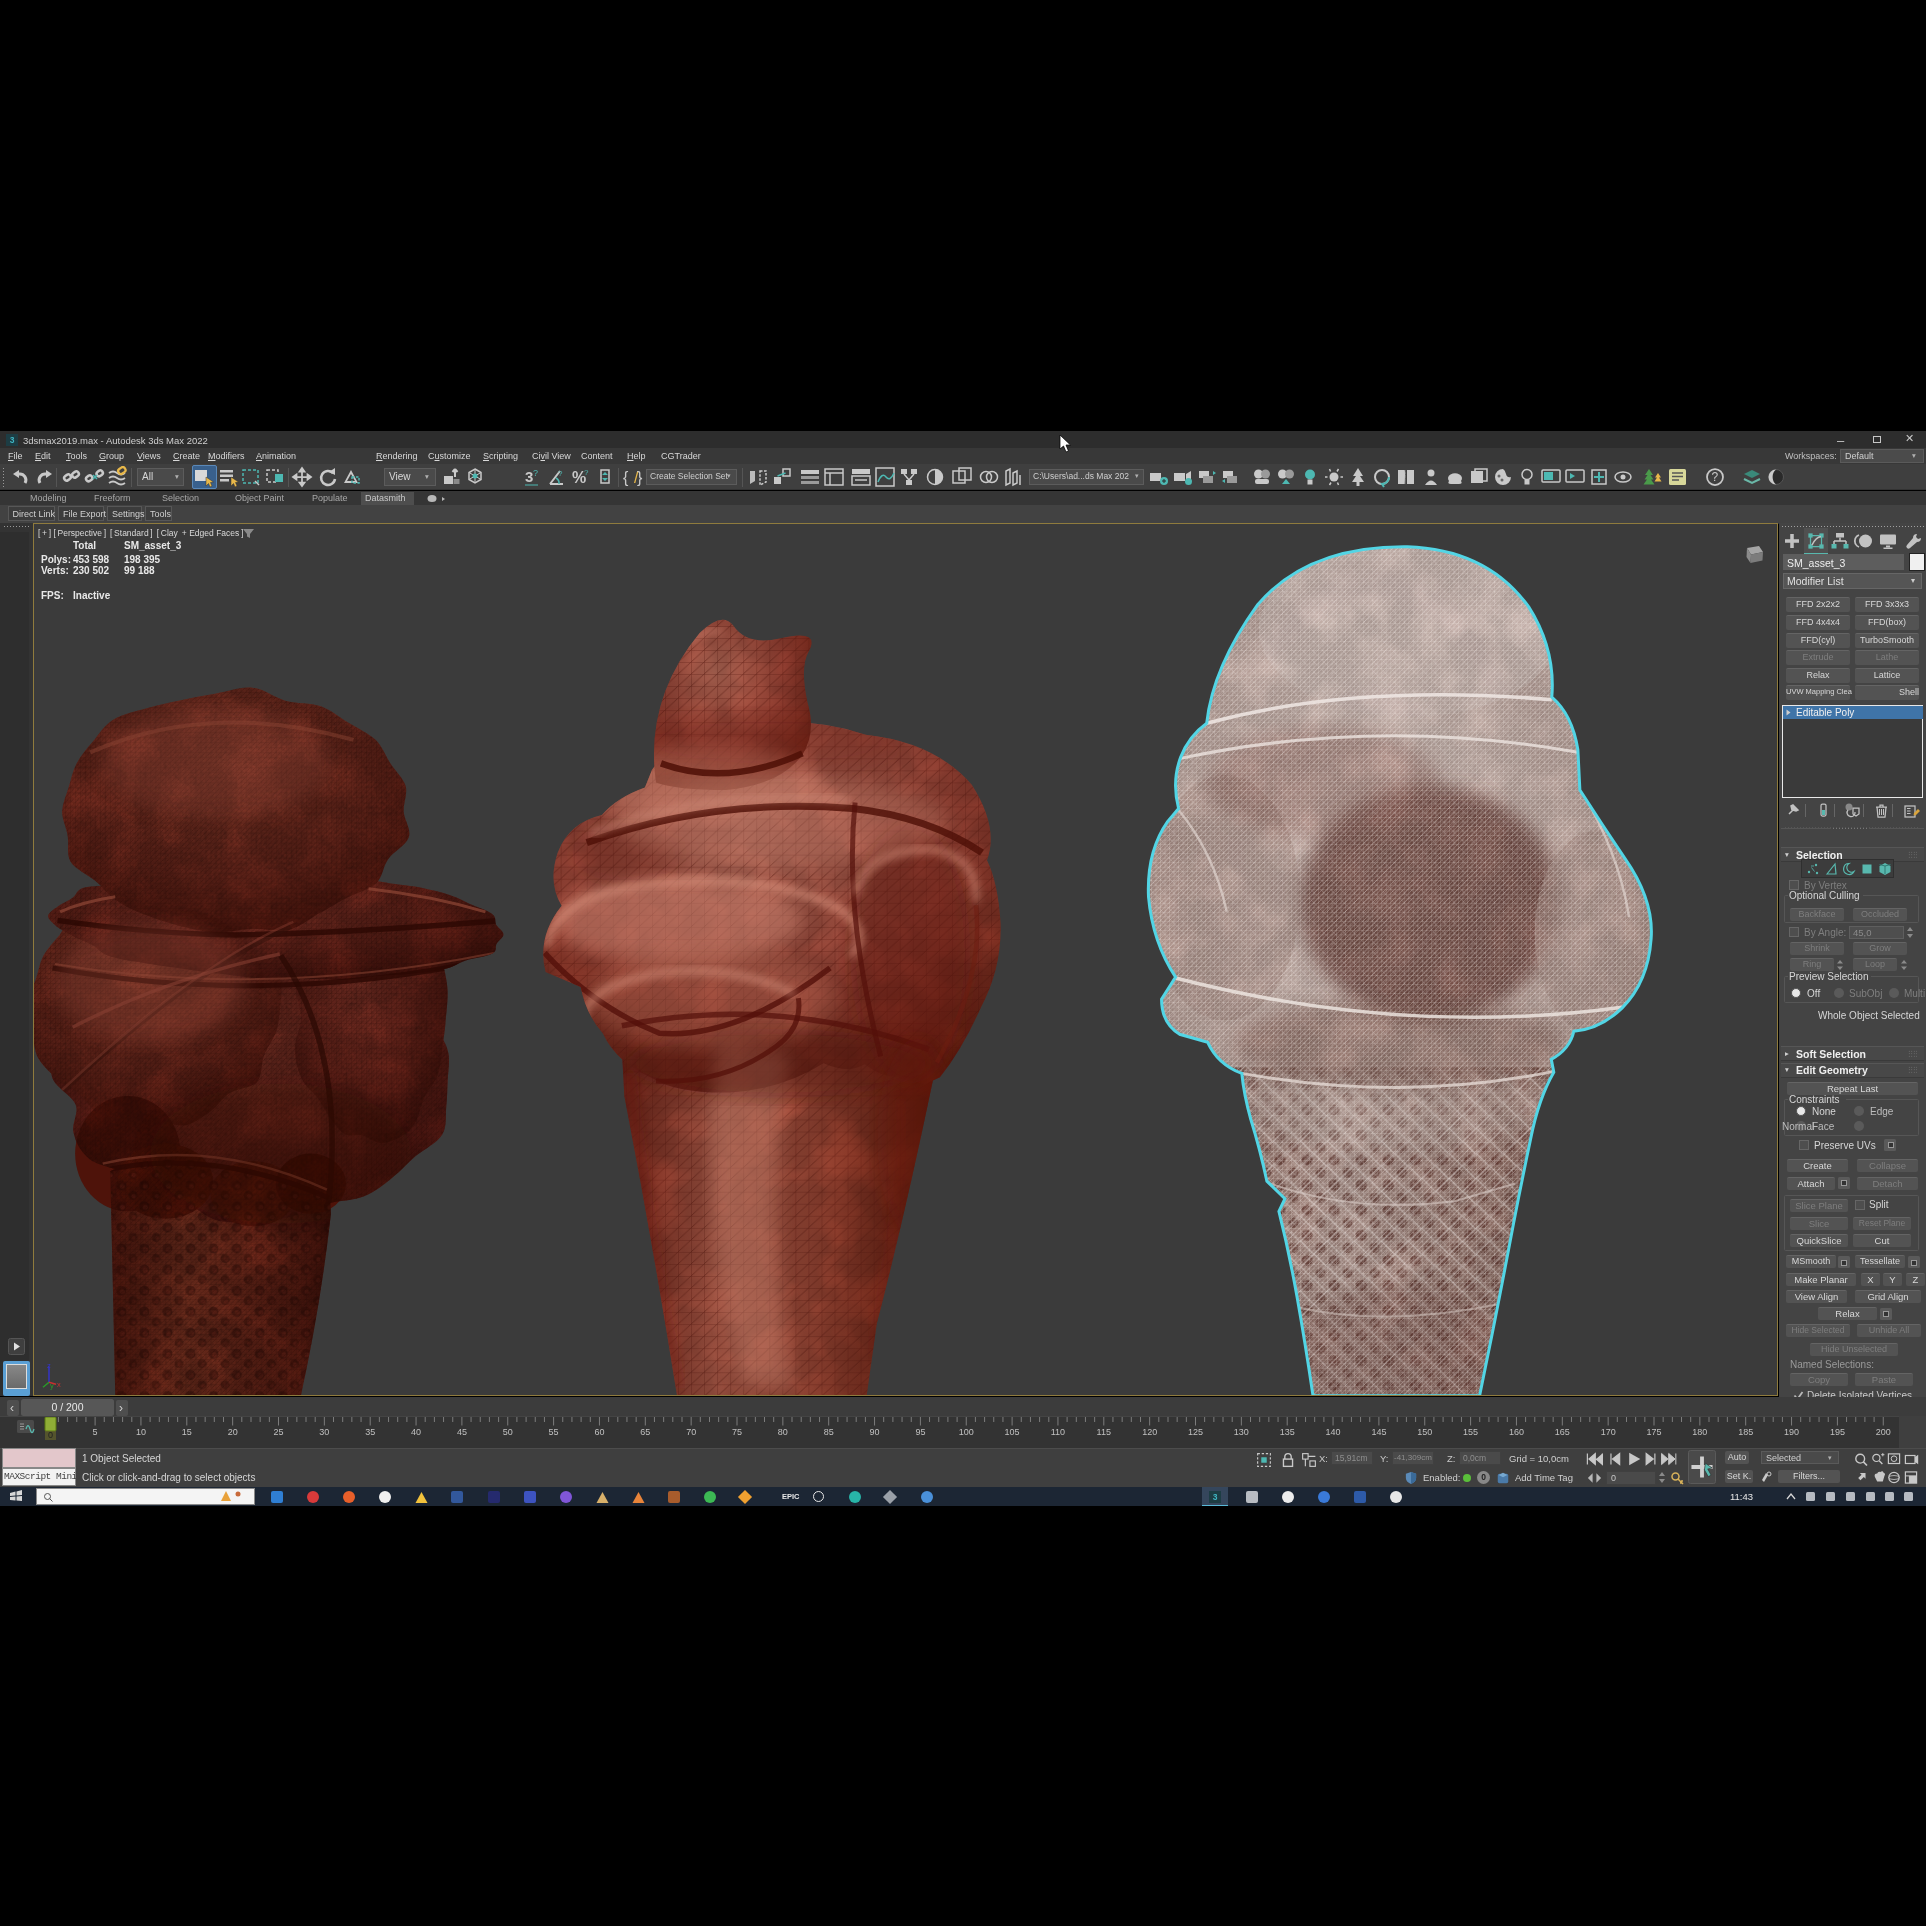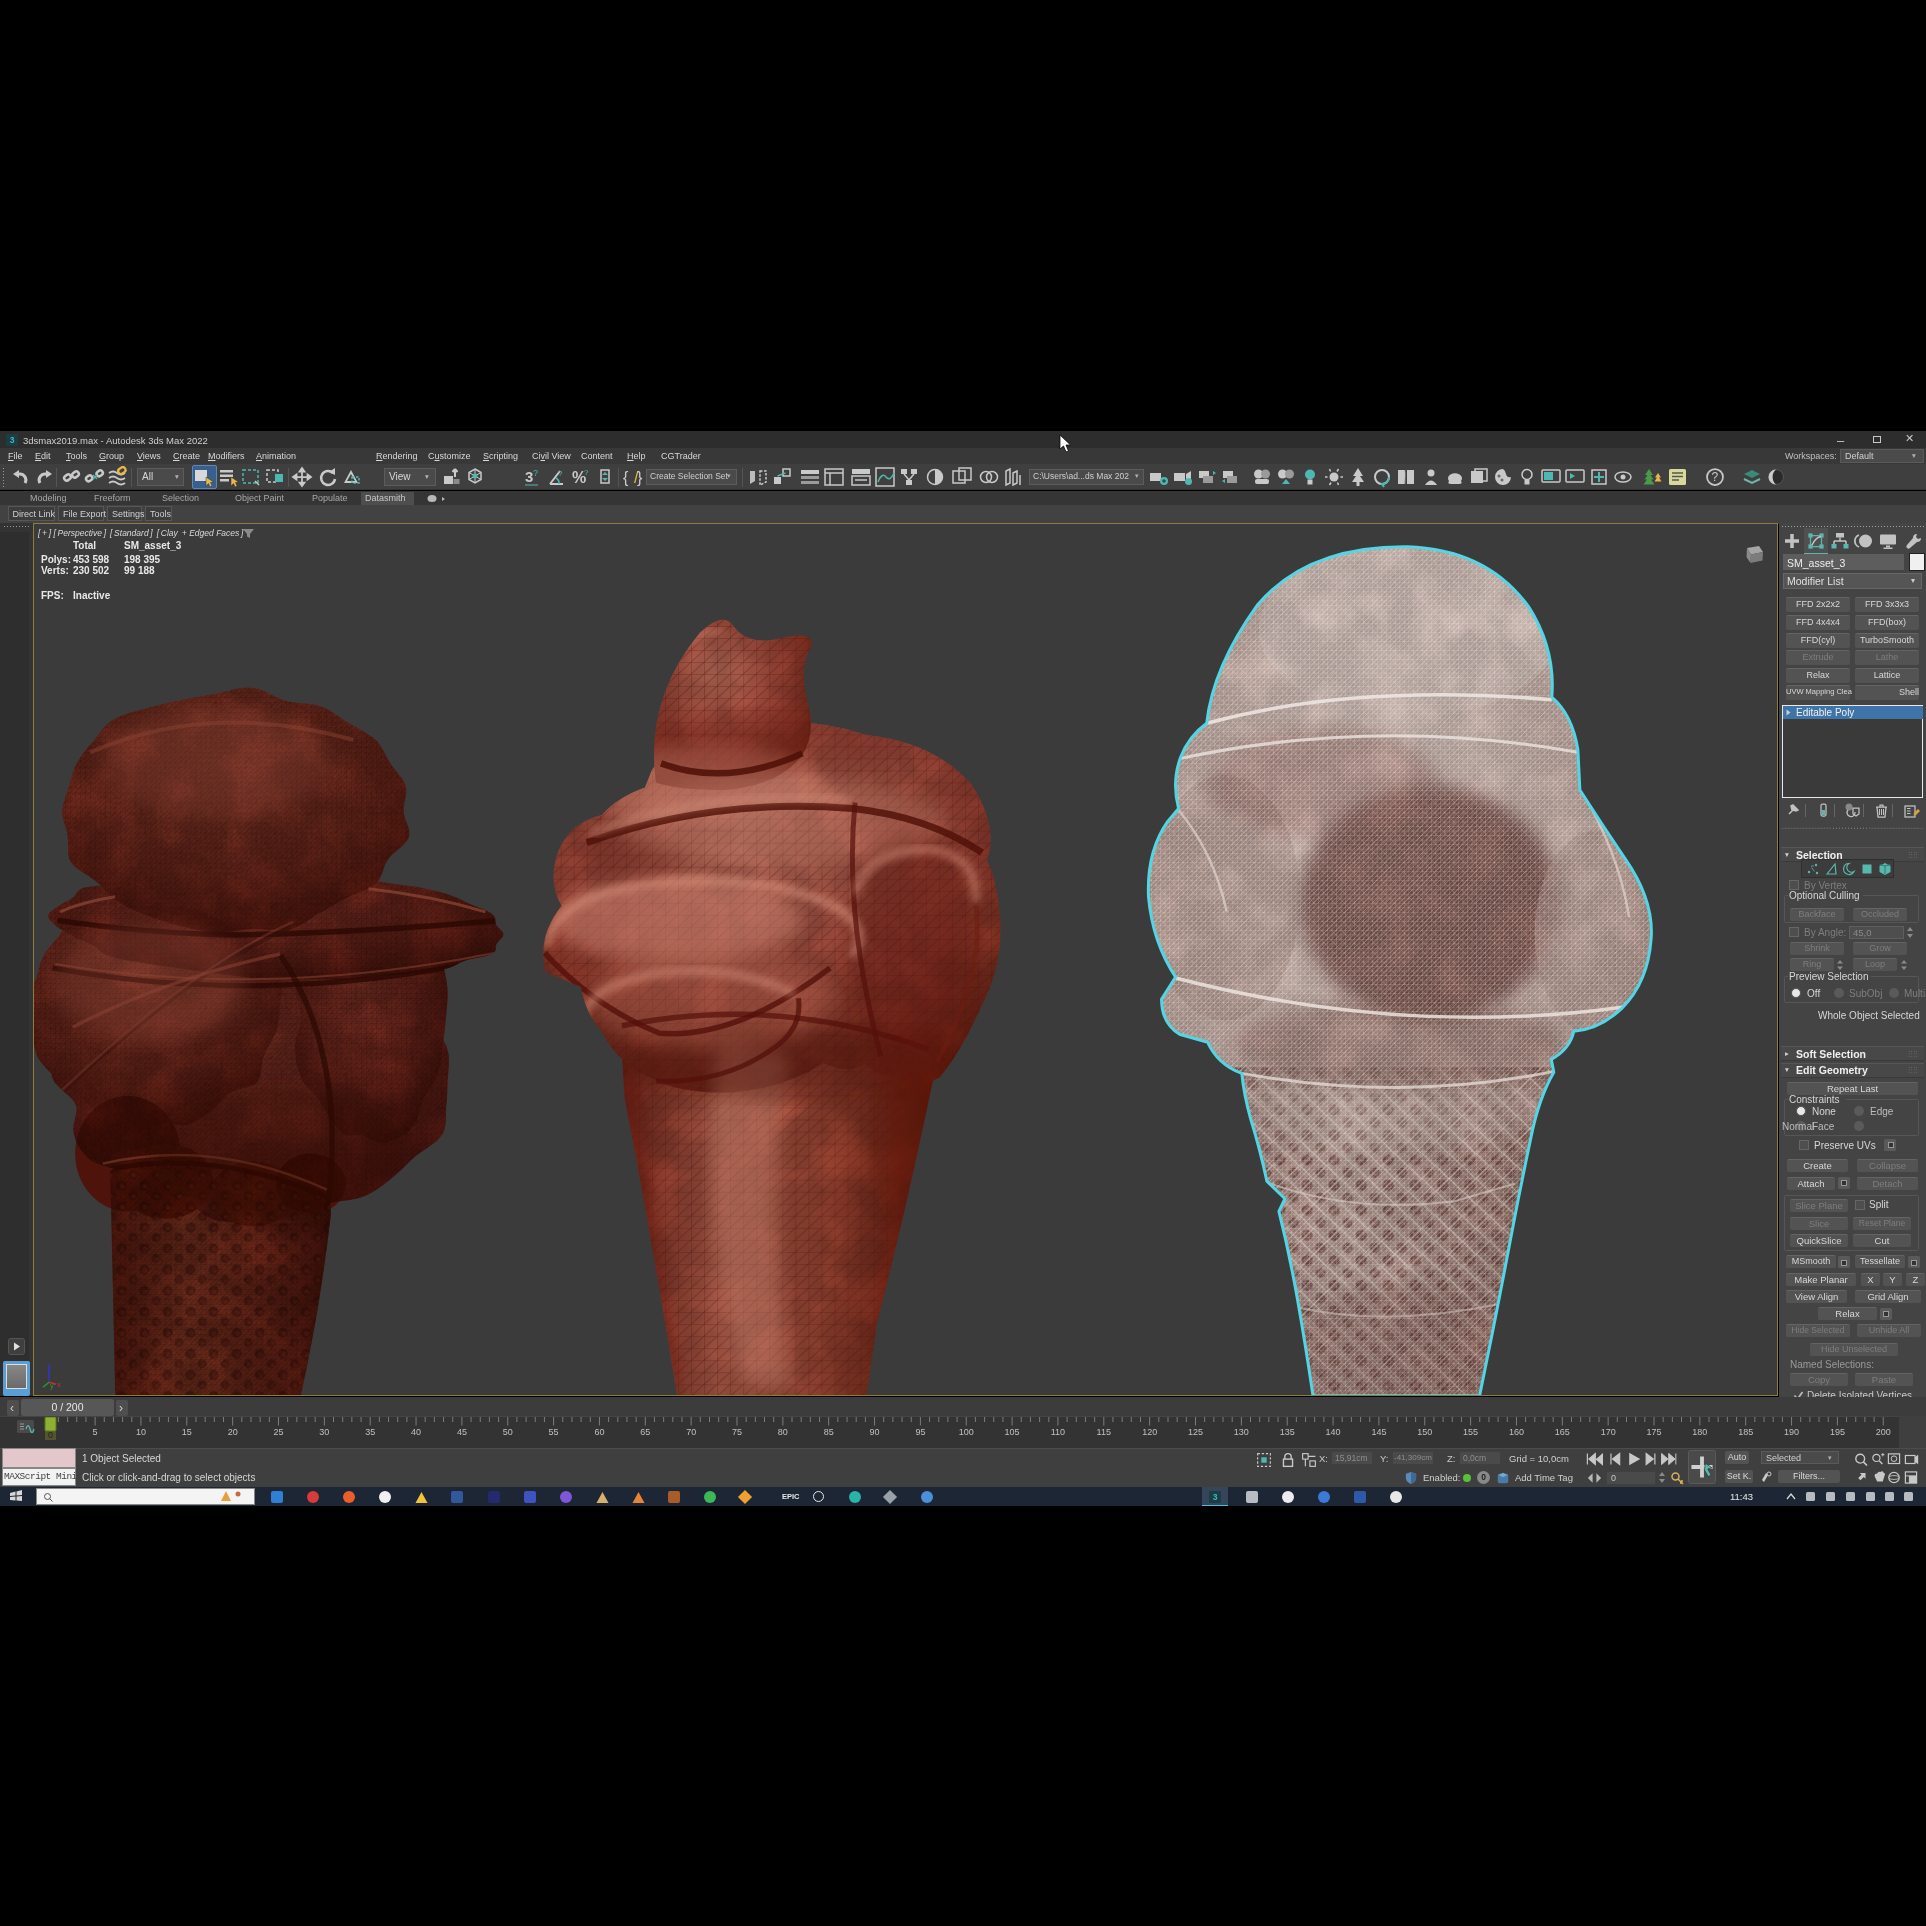--- a/index.html
+++ b/index.html
@@ -333,21 +333,21 @@
 <div class="abs" style="left:0px;top:523px;width:33px;height:873px;background:#333333"></div>
 <div class="abs" style="left:3px;top:525px;width:26px;height:4px;background-image:radial-gradient(circle,#9a9a9a 0.7px,transparent 0.8px);background-size:3px 3px"></div>
 <div class="abs" style="left:0px;top:532px;width:29px;height:864px;background:#2e2e2e"></div>
 <div class="abs" style="left:8px;top:1338px;width:17px;height:17px;background:#3f3f3f;border-radius:2.5px;border:0.5px solid #555"></div>
 <svg class="abs" style="left:13px;top:1342px" width="8" height="9" viewBox="0 0 16 18">
     <path d="M2 1 L14 9 L2 17 Z" fill="#e0e0e0"></path>
   </svg>
 <div class="abs" style="left:2.5px;top:1361px;width:27px;height:35px;background:#5a9fd4;border-radius:2px"></div>
 <div class="abs" style="left:5.5px;top:1364px;width:21px;height:25px;background:linear-gradient(#888,#6a6a6a);border:1px solid #ddd"></div>
 <div class="abs" style="left:33px;top:523px;width:1745px;height:873px;background:#3b3b3b;border:1px solid #8f7b3d"></div>
-<div class="txt" style="left:38px;top:528px;font-size:8.5px;color:#dadada;font-weight:normal;font-style:italic;">[ + ] [ Perspective ]  [ Standard ]  [ Clay  + Edged Faces ]</div>
+<div class="txt" style="left:38px;top:528px;font-size:8.5px;color:#dadada;font-weight:normal;">[ + ] [ Perspective ]  [ Standard ]  [ Clay  + Edged Faces ]</div>
 <svg class="abs" style="left:242px;top:528px" width="13" height="11" viewBox="0 0 26 22">
     <path d="M2 2 H24 L16 12 V20 L10 17 V12 Z" fill="#8a8a8a"></path>
   </svg>
 <div class="txt" style="left:73px;top:540px;font-size:10px;color:#e8e8e8;font-weight:bold;">Total</div>
 <div class="txt" style="left:124px;top:540px;font-size:10px;color:#e8e8e8;font-weight:bold;">SM_asset_3</div>
 <div class="txt" style="left:41px;top:554px;font-size:10px;color:#e8e8e8;font-weight:bold;">Polys:</div>
 <div class="txt" style="left:73px;top:554px;font-size:10px;color:#e8e8e8;font-weight:bold;">453 598</div>
 <div class="txt" style="left:124px;top:554px;font-size:10px;color:#e8e8e8;font-weight:bold;">198 395</div>
 <div class="txt" style="left:41px;top:565px;font-size:10px;color:#e8e8e8;font-weight:bold;">Verts:</div>
 <div class="txt" style="left:73px;top:565px;font-size:10px;color:#e8e8e8;font-weight:bold;">230 502</div>

